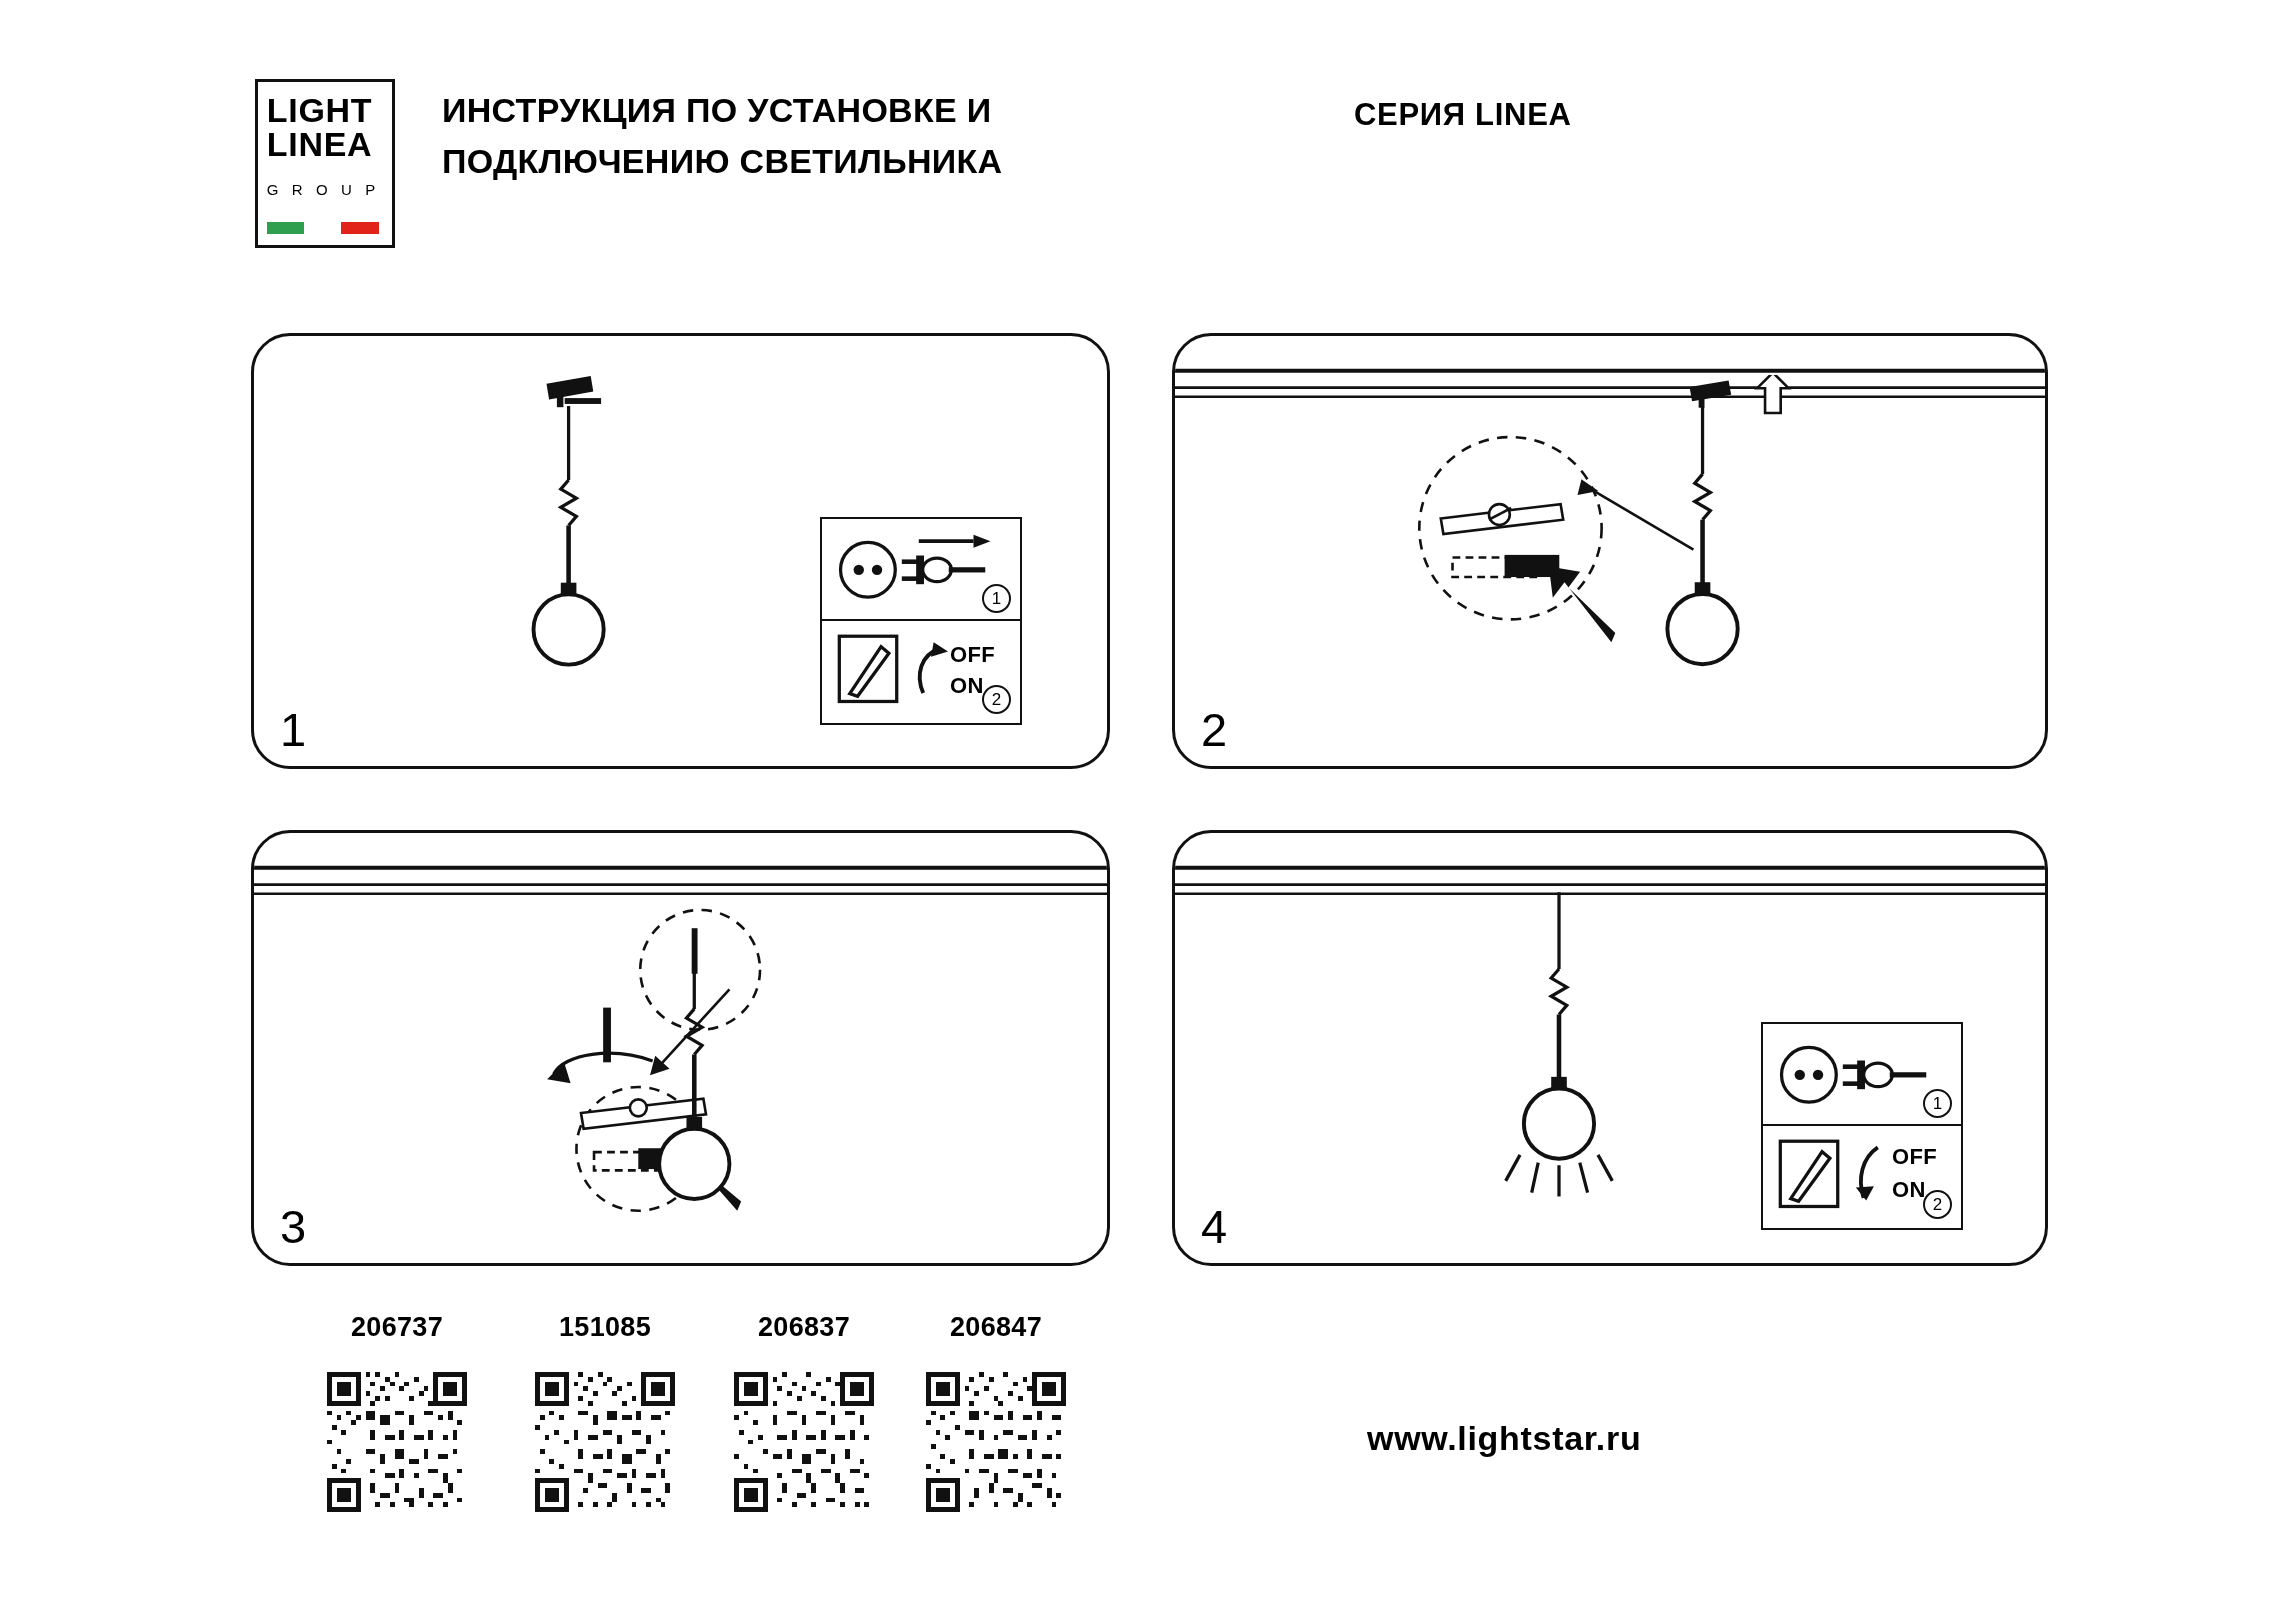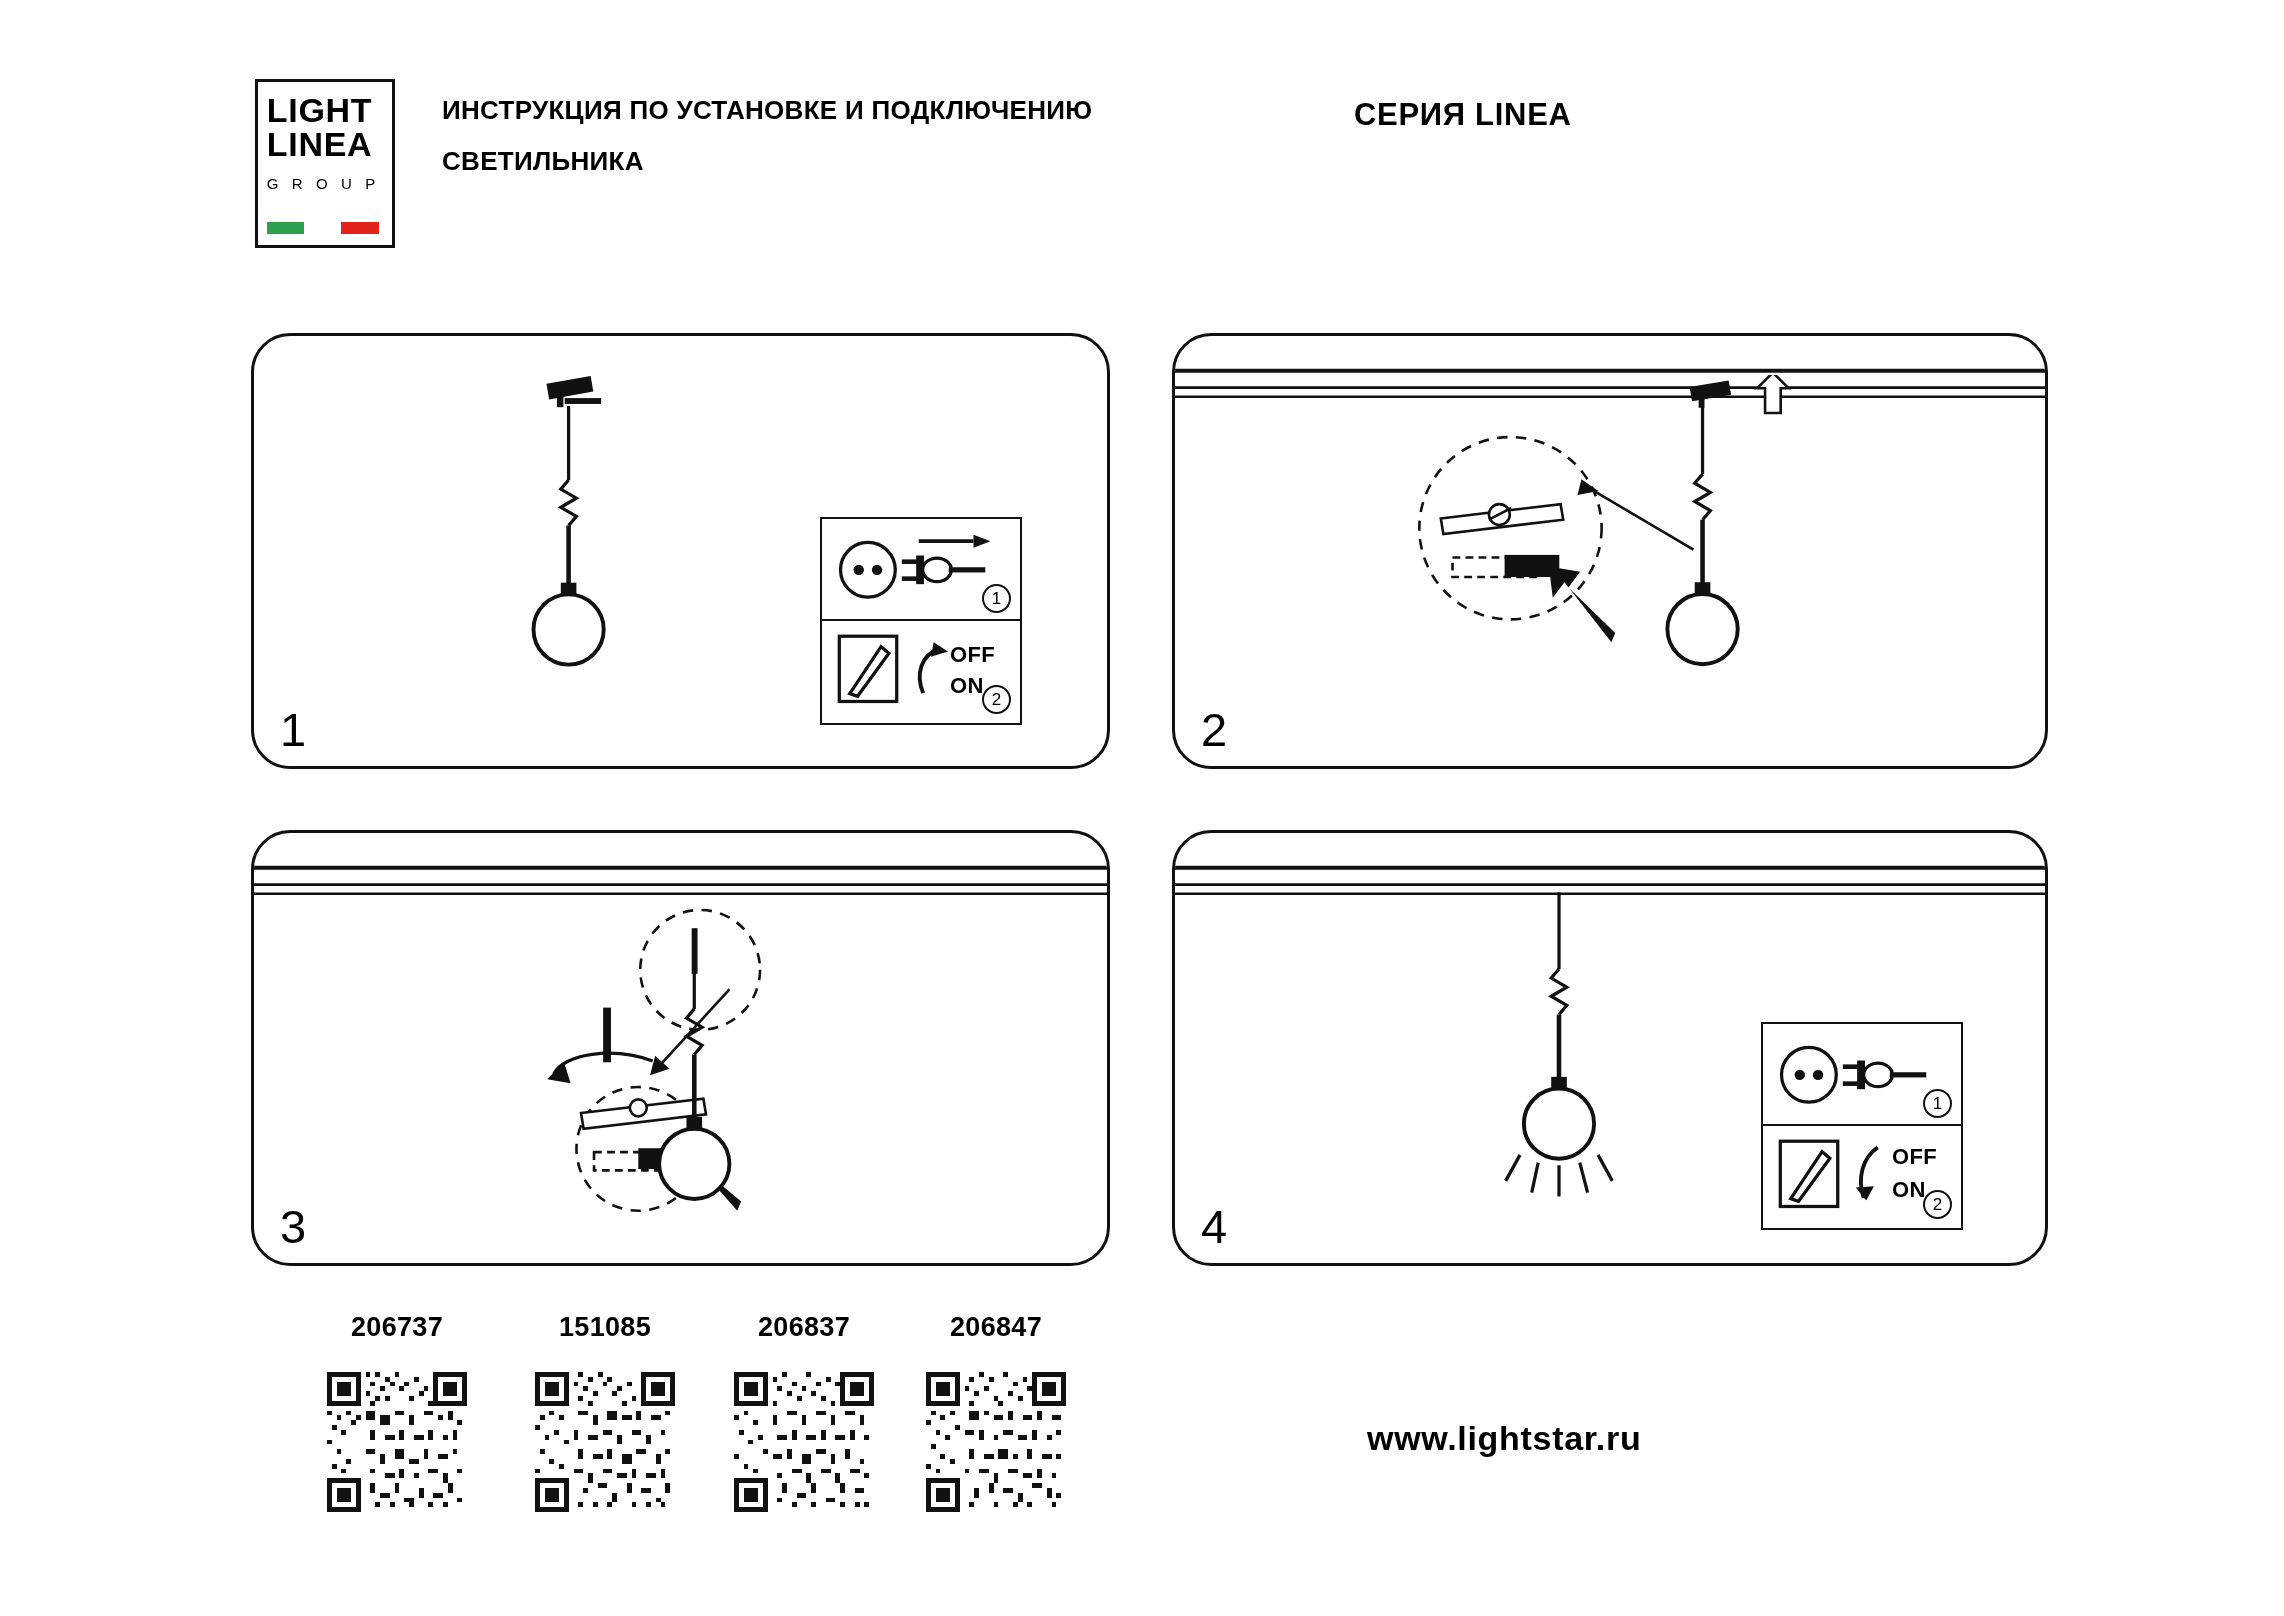--- a/index.html
+++ b/index.html
@@ -40,39 +40,39 @@
   }
   #logo-box .lg-line {
     font-weight: bold;
     font-size: 34px;
     line-height: 34px;
     letter-spacing: 0.7px;
   }
   #logo-box .lg-group {
     font-size: 15px;
     letter-spacing: 4.6px;
-    margin-top: 14px;
+    margin-top: 20px;
   }
   #logo-flag {
     position: absolute;
     left: 9px;
     bottom: 10.4px;
     width: 112px;
     height: 11.7px;
     display: flex;
   }
   #logo-flag span { flex: 1 1 auto; height: 100%; display:block; }
 
   #main-title {
     position: absolute;
     left: 195px;
     top: 13px;
     width: 814px;
     font-weight: bold;
-    font-size: 26px;
+    font-size: 34px;
     line-height: 51px;
     letter-spacing: 0.3px;
   }
 
   #art-block {
     position: absolute;
     left: 1107px;
     top: 25px;
     width: 664px;
   }

